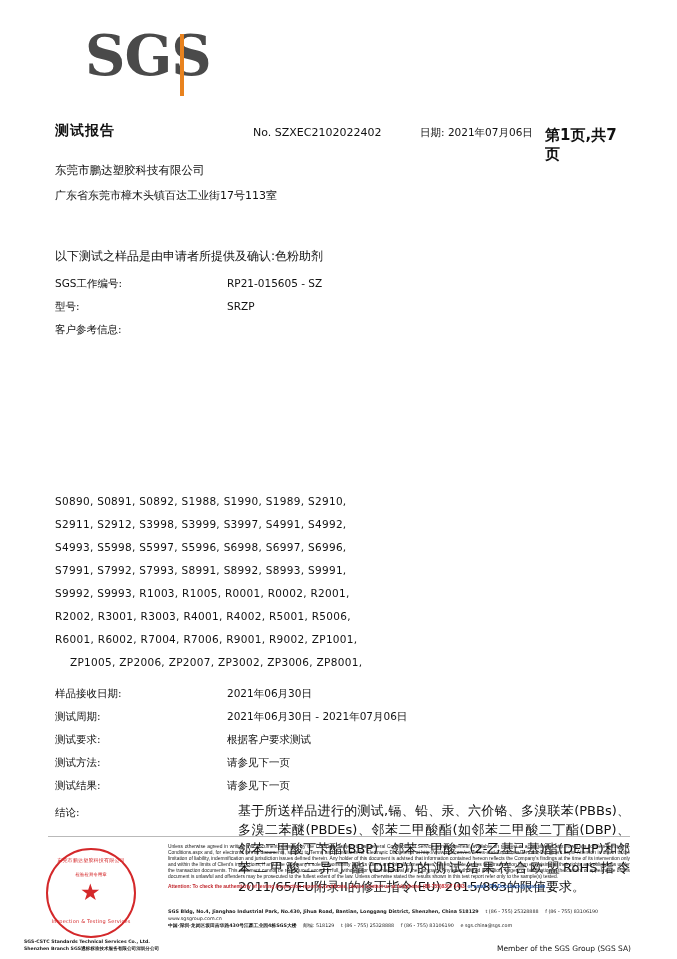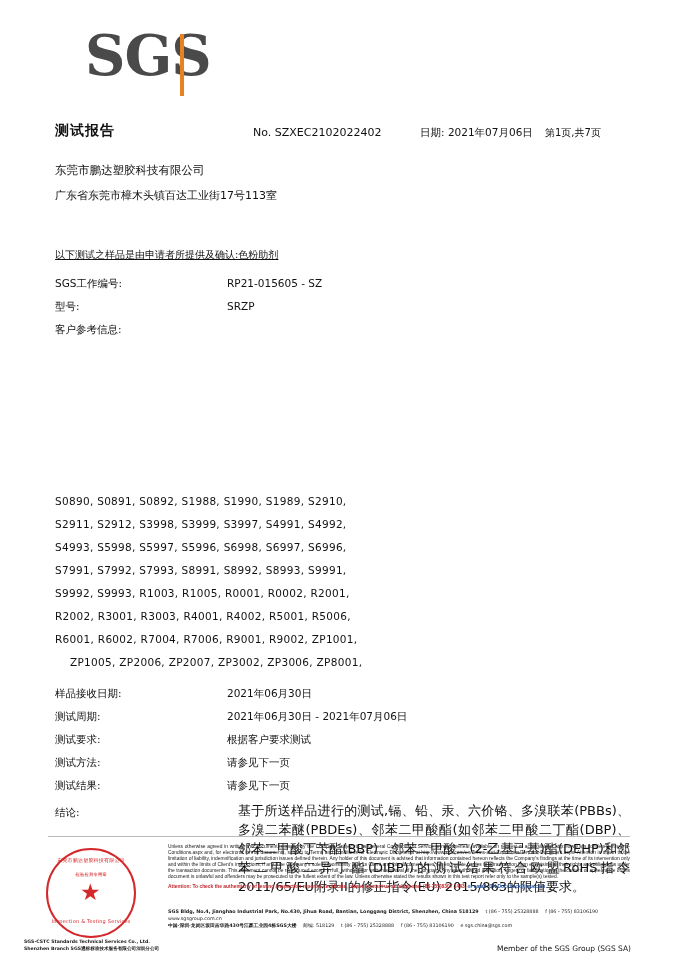--- a/index.html
+++ b/index.html
@@ -73,45 +73,45 @@
   }
   .doc-date {
     position: absolute;
     left: 365px; top: 4px;
     font-size: 10.5px;
     color: #111;
   }
   .doc-page {
     position: absolute;
     left: 490px; top: 4px;
-    font-size: 10px;
-    color: #111;
+    font-size: 15px;
+    color: #111;
+    font-weight: bold;
   }
 
   
   .company-name {
     position: absolute;
     left: 55px; top: 163px;
     font-size: 11.5px;
     color: #111;
   }
   .company-addr {
     position: absolute;
     left: 55px; top: 188px;
     font-size: 11px;
     color: #111;
   }
 
   
   .intro-line {
     position: absolute;
     left: 55px; top: 248px;
-    font-size: 10px;
-    color: #111;
-    text-decoration: underline;
+    font-size: 12px;
+    color: #111;
   }
 
   
   .fields {
     position: absolute;
     left: 55px;
     top: 272px;
     width: 575px;
   }
   .field-row {

